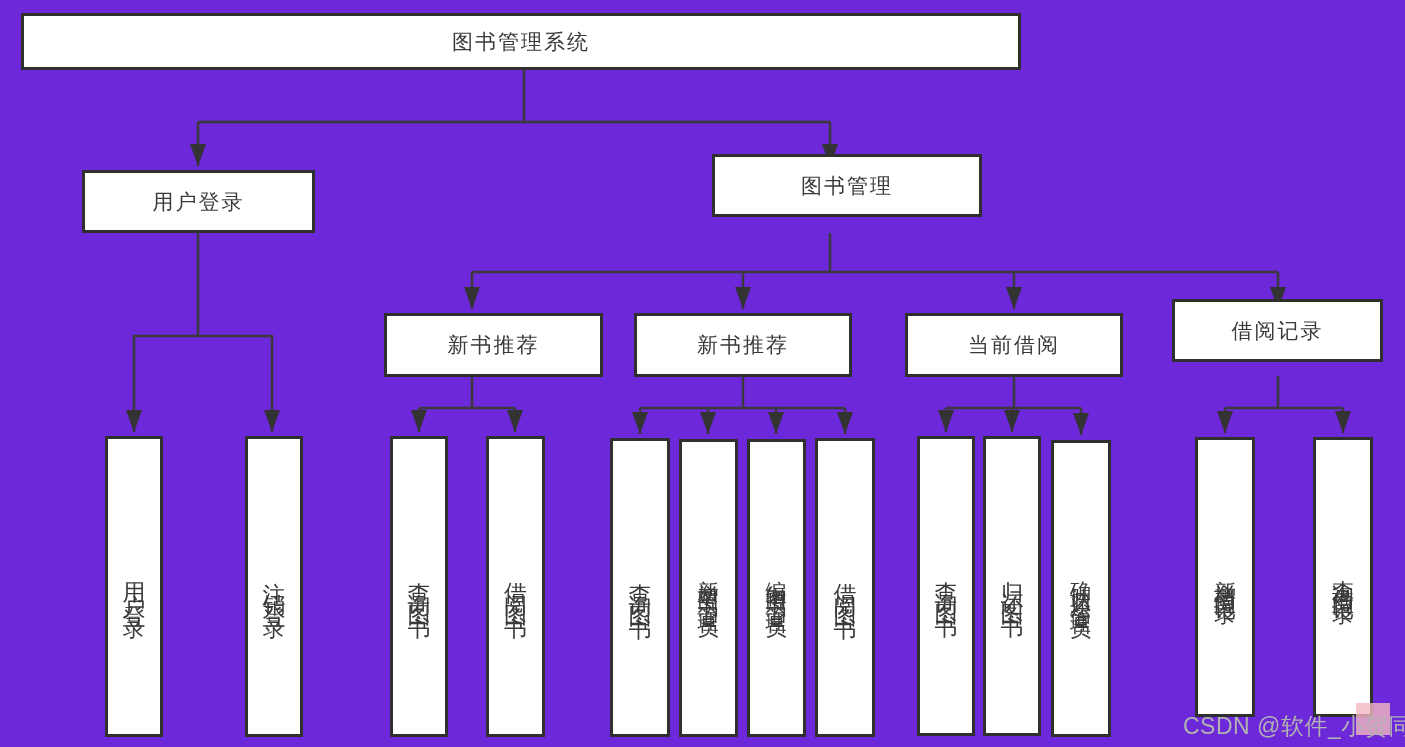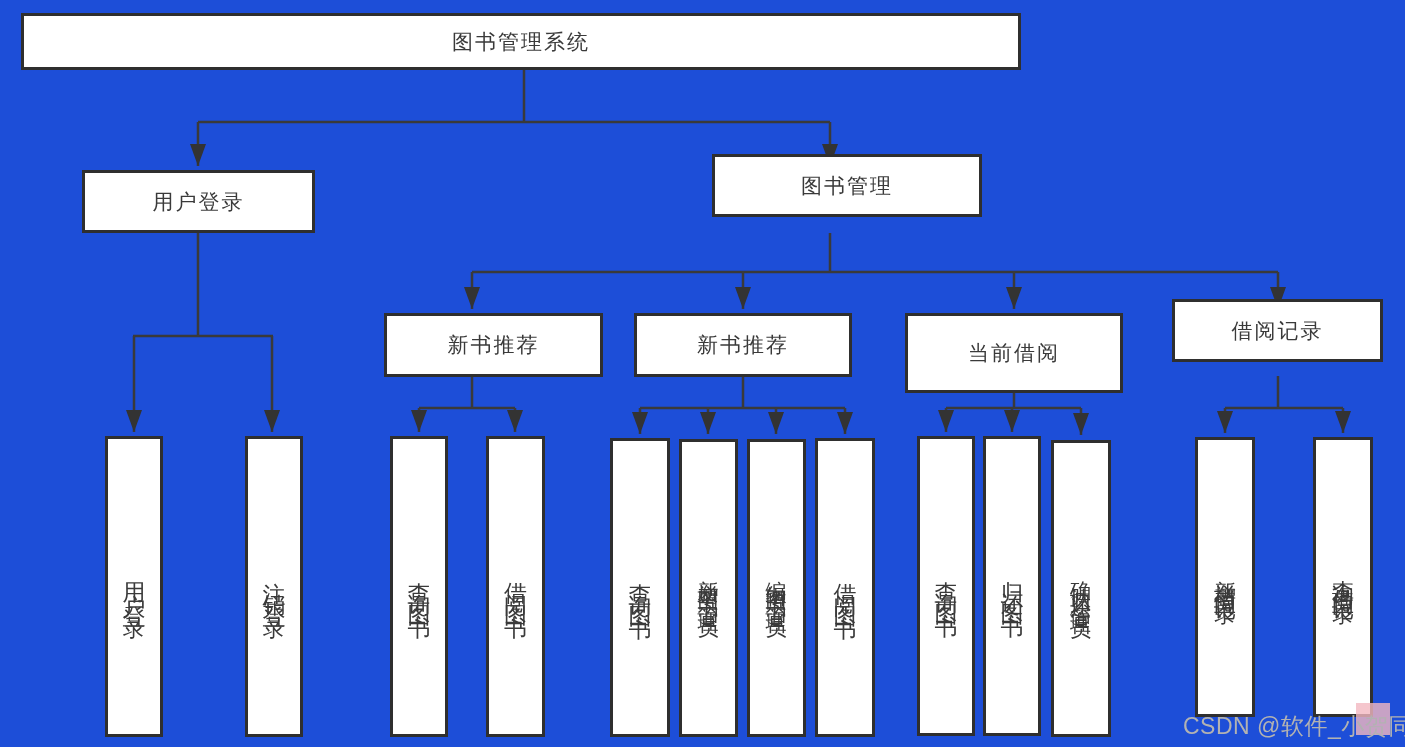--- a/index.html
+++ b/index.html
@@ -1,18 +1,18 @@
 <!DOCTYPE html>
 <html><head>
 <meta charset="utf-8">
 <style>
   html,body{margin:0;padding:0;background:#ffffff;}
   body{font-family:"Liberation Sans","DejaVu Sans",sans-serif;}
   #canvas{
-    position:relative;width:1405px;height:747px;background:#1d4ed8;overflow:hidden;
+    position:relative;width:1405px;height:747px;background:#6d28d9;overflow:hidden;
   }
   #connectors{position:absolute;left:0;top:0;z-index:1;}
   .node{
     position:absolute;box-sizing:border-box;background:#ffffff;
     border:3px solid #2f2f2f;display:flex;align-items:center;justify-content:center;
     color:#3a3a3a;z-index:2;
   }
   .node.h span{font-size:21px;letter-spacing:2px;white-space:nowrap;}
   .node.v span{
     writing-mode:vertical-rl;text-orientation:mixed;
@@ -95,21 +95,21 @@
   <div class="node h" style="left:712px;top:154px;width:270px;height:63px">
     <span>图书管理</span>
   </div>
 
   <div class="node h" style="left:384px;top:313px;width:219px;height:64px">
     <span>新书推荐</span>
   </div>
   <div class="node h" style="left:634px;top:313px;width:218px;height:64px">
     <span>新书推荐</span>
   </div>
-  <div class="node h" style="left:905px;top:313px;width:218px;height:80px">
+  <div class="node h" style="left:905px;top:313px;width:218px;height:64px">
     <span>当前借阅</span>
   </div>
   <div class="node h" style="left:1172px;top:299px;width:211px;height:63px">
     <span>借阅记录</span>
   </div>
 
   <div class="node v v4" style="left:105px;top:436px;width:58px;height:301px">
     <span>用户登录</span>
   </div>
   <div class="node v v4" style="left:245px;top:436px;width:58px;height:301px">

